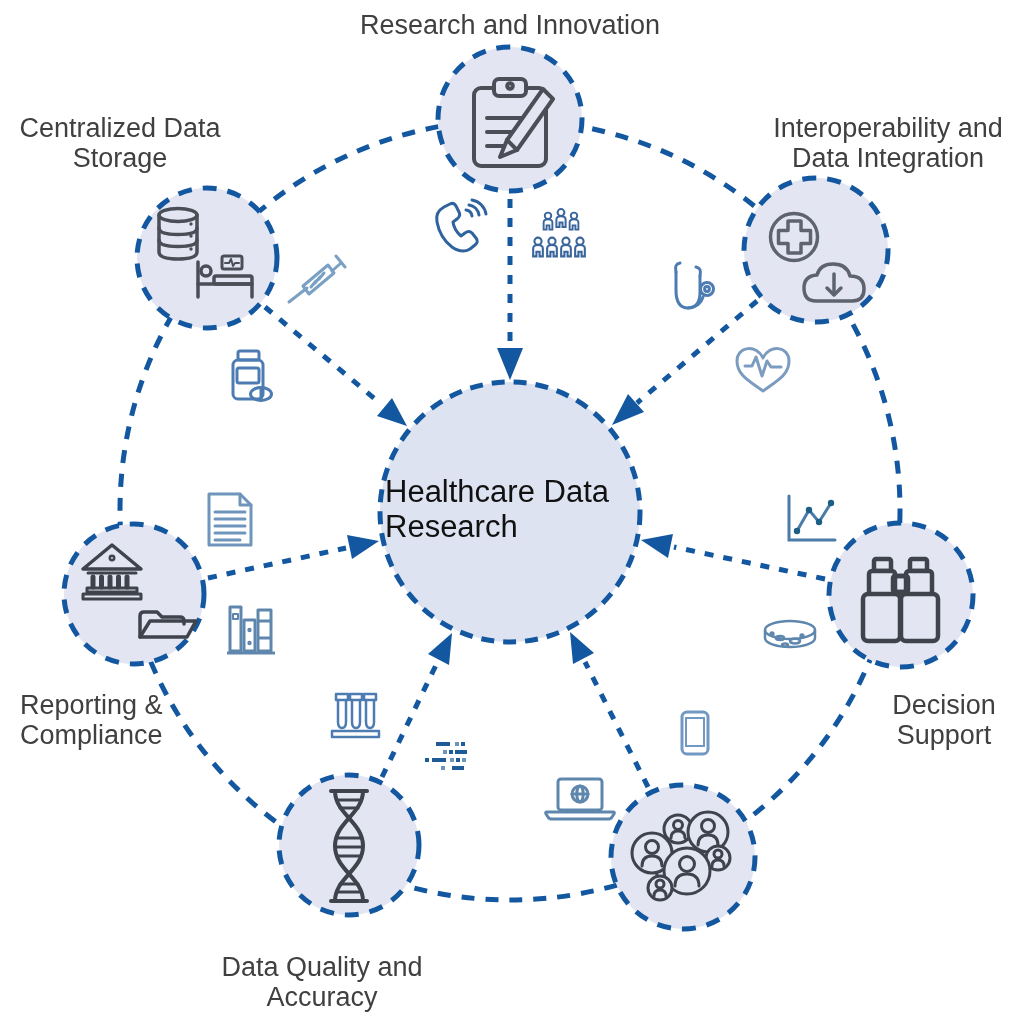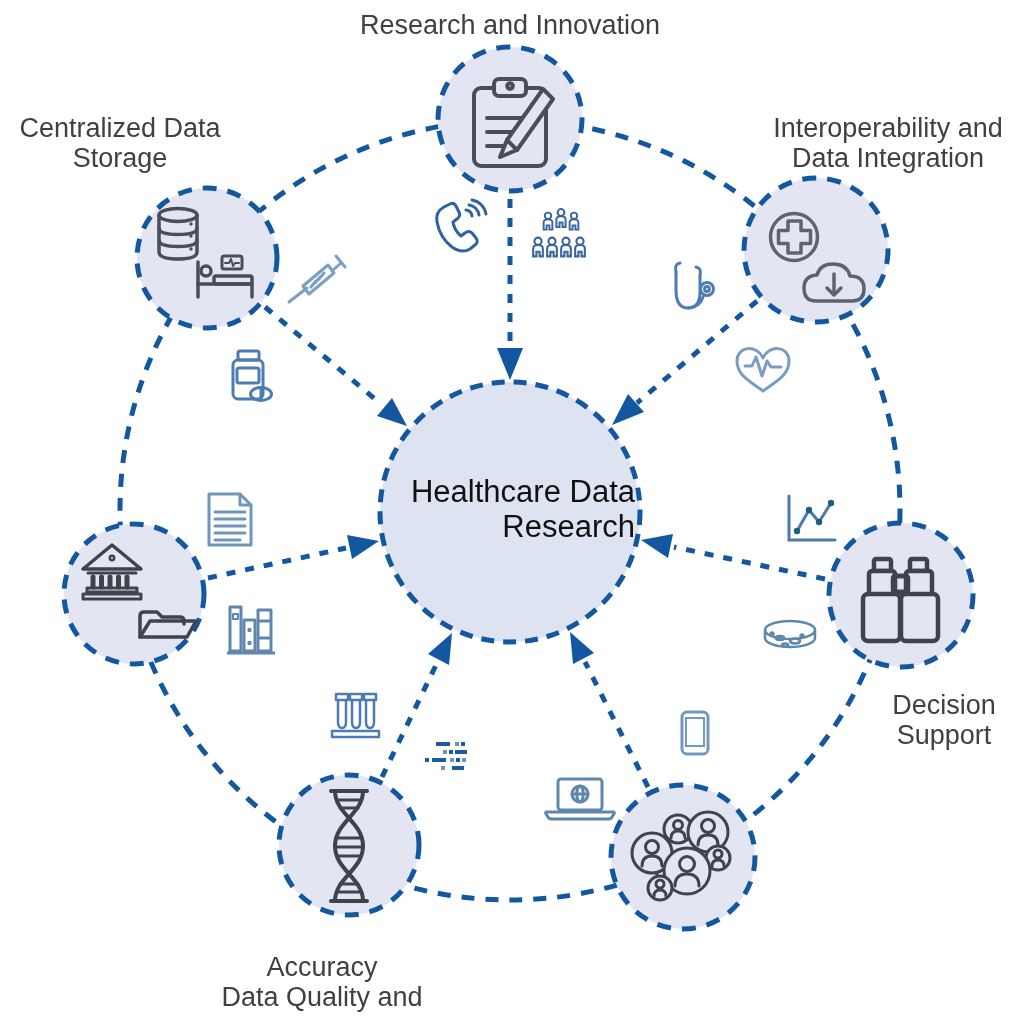--- a/index.html
+++ b/index.html
@@ -2,21 +2,21 @@
 <html><head>
 <meta charset="utf-8">
 <style>
   html,body{margin:0;padding:0;background:#fff;}
   #stage{position:relative;width:1020px;height:1024px;background:#fff;overflow:hidden;
          font-family:"Liberation Sans",sans-serif;}
   #art{position:absolute;left:0;top:0;}
   .label{position:absolute;color:#404040;font-size:27px;line-height:30px;text-align:center;}
   .label .ln{display:block;}
   .label.left{text-align:left;}
-  #hub-label{position:absolute;left:385px;top:474px;width:250px;text-align:right;
+  #hub-label{position:absolute;left:385px;top:474px;width:250px;text-align:left;
              color:#111;font-size:31px;line-height:35px;}
   #hub-label .ln{display:block;}
 </style>
 </head>
 <body>
 
 <div id="stage">
 
 <svg id="art" width="1020" height="1024" viewBox="0 0 1020 1024">
 
@@ -321,25 +321,27 @@
 
 <div class="label" style="left:844px;top:690px;width:200px;">
   <span class="ln">Decision</span>
   <span class="ln">Support</span>
 </div>
 
 <div class="label" style="left:569px;top:952px;width:300px;">
 </div>
 
 <div class="label" style="left:182px;top:952px;width:280px;">
+  <span class="ln">Data Quality and</span>
   <span class="ln">Accuracy</span>
-  <span class="ln">Data Quality and</span>
 </div>
 
 <div class="label left" style="left:20px;top:690px;width:230px;">
+  <span class="ln">Reporting &amp;</span>
+  <span class="ln">Compliance</span>
 </div>
 
 <div class="label" style="left:-10px;top:113px;width:260px;">
   <span class="ln">Centralized Data</span>
   <span class="ln">Storage</span>
 </div>
 
 <div id="hub-label">
   <span class="ln">Healthcare Data</span>
   <span class="ln">Research</span>

